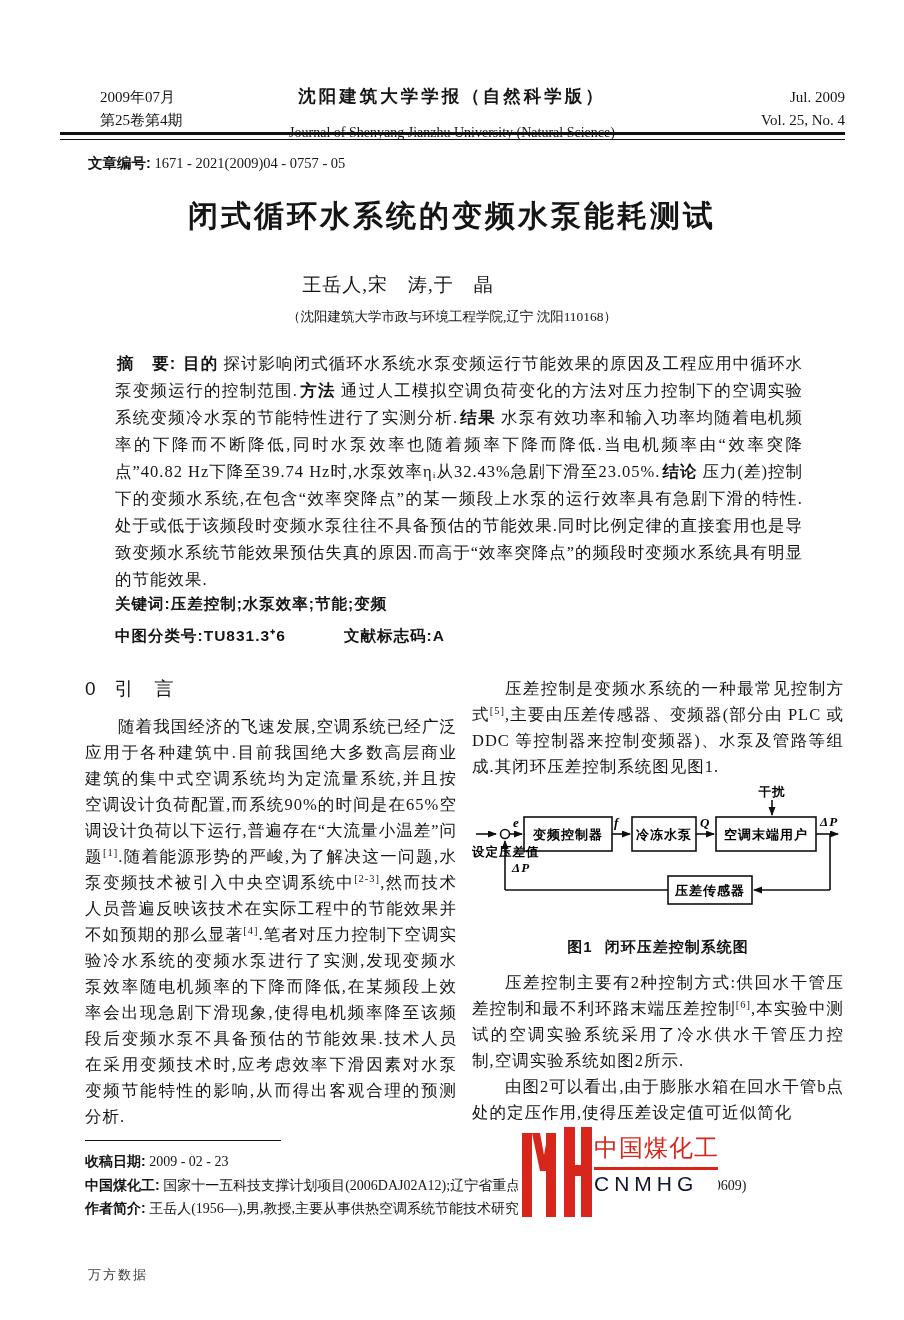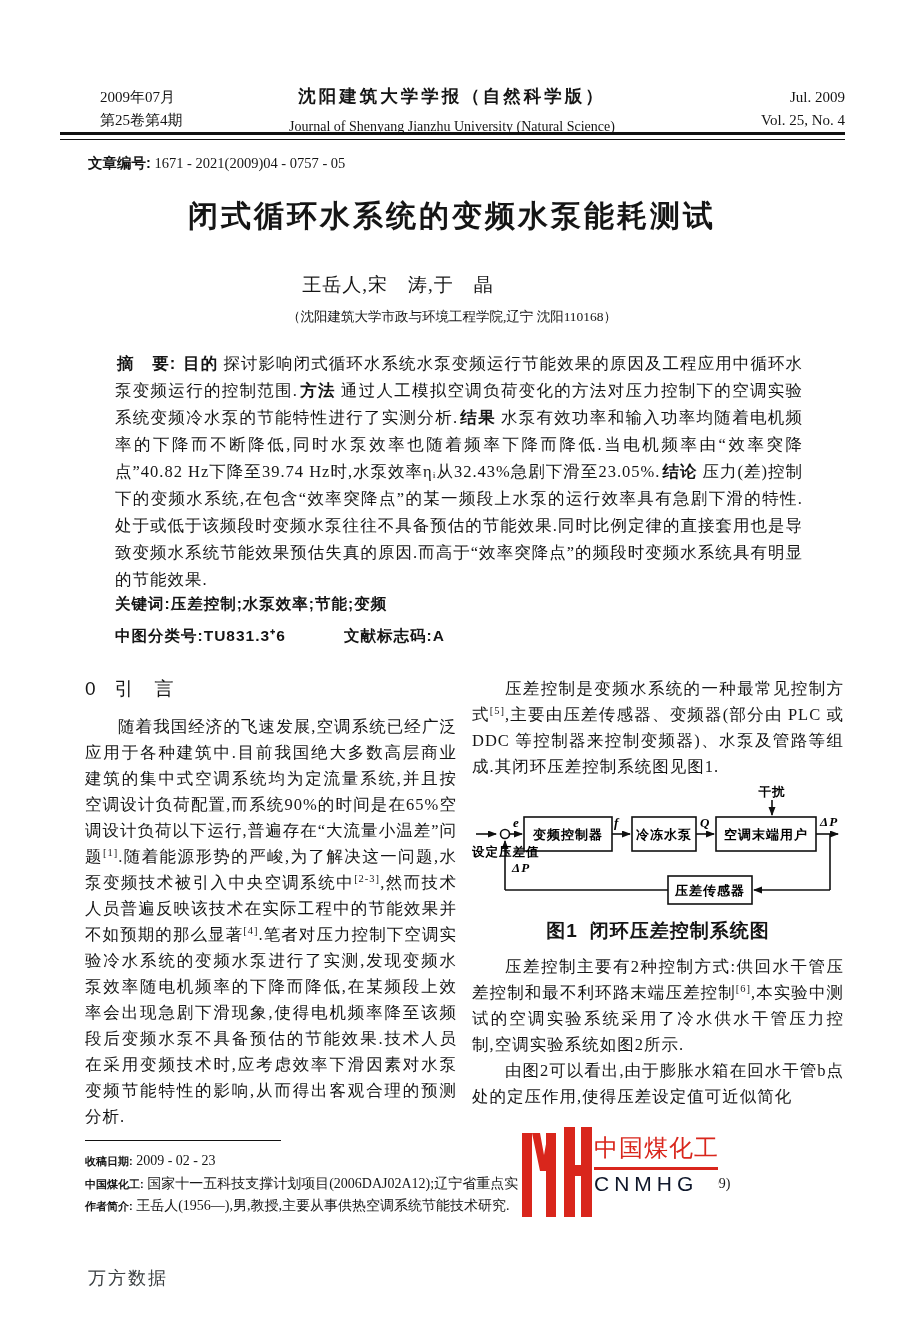--- a/index.html
+++ b/index.html
@@ -4,21 +4,21 @@
 <style>
   html,body{margin:0;padding:0;background:#e8e8e8;}
   .page{position:relative;width:904px;height:1320px;background:#ffffff;margin:0 auto;
         font-family:"Liberation Serif",serif;color:#151515;overflow:hidden;}
   .abs{position:absolute;}
 
   
   .hdr-left{left:100px;top:86px;font-size:15px;line-height:23px;}
   .hdr-center{left:180px;top:84px;width:544px;text-align:center;}
   .hdr-cn{font-size:17.5px;font-weight:bold;letter-spacing:3px;}
-  .hdr-en{font-size:14px;margin-top:11px;}
+  .hdr-en{font-size:14px;margin-top:17px;}
   .hdr-right{left:640px;top:86px;width:205px;text-align:right;font-size:15px;line-height:23px;}
   .rule-double{left:60px;top:132px;width:785px;height:4px;border-top:3px solid #111;border-bottom:1.5px solid #111;}
 
   .article-no{left:88px;top:154px;font-size:14.5px;}
   .blab{font-weight:bold;font-family:"Liberation Sans",sans-serif;}
 
   .title{left:0;top:196px;width:904px;text-align:center;font-size:30px;font-weight:bold;
          font-family:"Liberation Sans",sans-serif;letter-spacing:3px;}
   .authors{left:0;top:272px;width:796px;text-align:center;font-size:19px;letter-spacing:1px;}
   .affil{left:0;top:308px;width:904px;text-align:center;font-size:13.5px;}
@@ -35,35 +35,35 @@
   .col-right{left:472px;}
   .sec-head{font-family:"Liberation Sans",sans-serif;font-weight:normal;font-size:19px;
             letter-spacing:1px;margin:0 0 12px 0;text-align:left;}
   .sec-num{margin-right:18px;}
   .col p{margin:0;text-indent:2em;}
   sup{font-size:10.5px;line-height:0;}
 
   .fig{position:relative;width:372px;height:132px;margin:4px 0 0 0;}
   .fig svg{display:block;}
   .fig-caption{text-align:center;font-family:"Liberation Sans",sans-serif;font-weight:bold;
-               font-size:19px;margin:2px 0 10px 0;text-indent:0;letter-spacing:1px;}
+               font-size:15px;margin:18px 0 10px 0;text-indent:0;letter-spacing:1px;}
   .fig-cap-num{margin-right:12px;}
 
   .fn-rule{left:85px;top:1140px;width:196px;border-top:1.5px solid #111;}
   .footnote{left:85px;top:1150px;width:765px;font-size:14px;line-height:22.5px;text-align:left;}
-  .footnote .blab{font-size:11px;}
+  .footnote .blab{font-size:14px;}
 
   .watermark{left:518px;top:1124px;width:200px;height:96px;background:#ffffff;z-index:6;}
   .wm-mark{position:absolute;left:4px;top:3px;}
   .wm-right{position:absolute;left:76px;top:8px;width:124px;}
   .wm-cn{font-family:"Liberation Sans",sans-serif;font-size:24px;letter-spacing:1px;
          white-space:nowrap;border-bottom:3px solid #d9261c;padding-bottom:3px;}
   .wm-en{font-family:"Liberation Sans",sans-serif;font-size:21px;letter-spacing:5px;margin-top:2px;}
 
-  .wanfang{left:88px;top:1266px;font-size:18px;color:#3c4043;font-family:"Liberation Sans",sans-serif;letter-spacing:2px;}
+  .wanfang{left:88px;top:1266px;font-size:13px;color:#3c4043;font-family:"Liberation Sans",sans-serif;letter-spacing:2px;}
 
   .dg-text{font-family:"Liberation Sans",sans-serif;font-weight:bold;font-size:13px;}
   .dg-var{font-family:"Liberation Serif",serif;font-style:italic;font-weight:bold;font-size:13px;}
   .dg-small{font-family:"Liberation Sans",sans-serif;font-weight:bold;font-size:12.5px;}
 </style>
 </head>
 <body>
 
 <div class="page">
 

